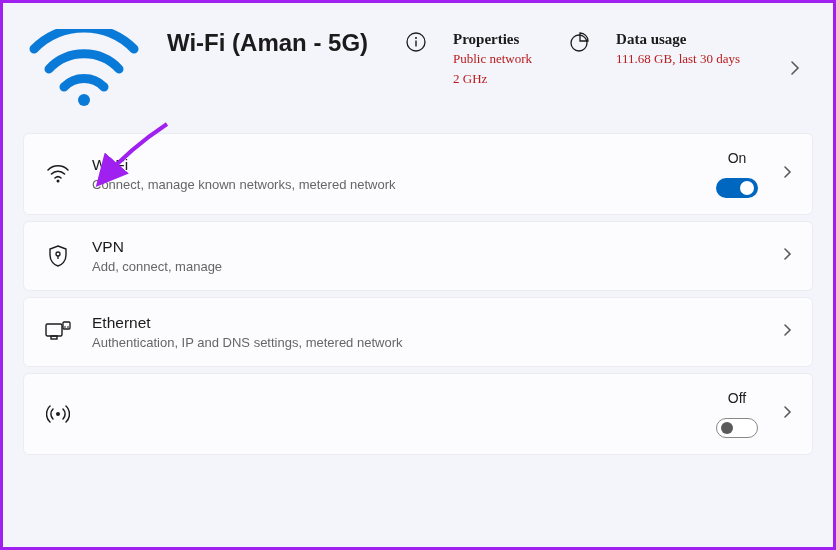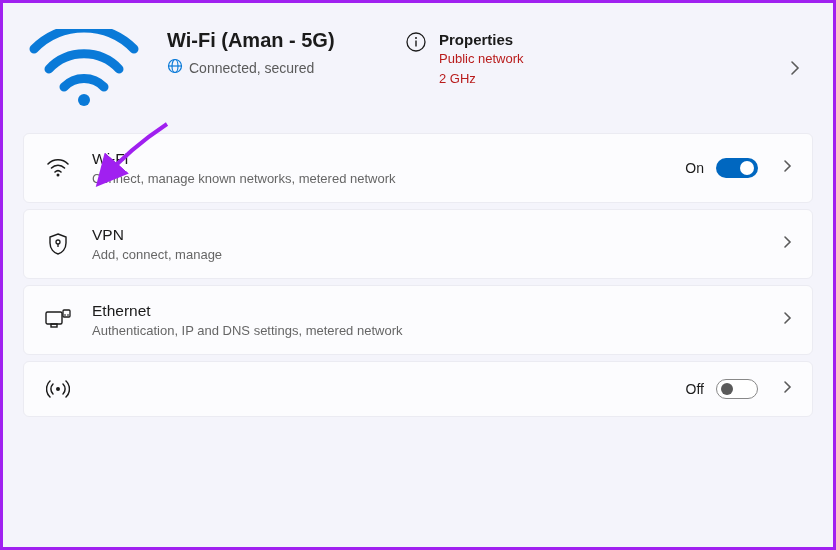--- a/index.html
+++ b/index.html
@@ -14,28 +14,29 @@
   }
   .container { padding: 18px 20px; }
   .header-row {
     display: flex;
     align-items: flex-start;
     gap: 28px;
     padding: 8px 4px 22px 6px;
   }
   .wifi-big-icon { flex: 0 0 auto; }
   .network-block { flex: 0 0 auto; min-width: 210px; }
-  .network-title { font-size: 20px; font-weight: 600; color: #1b1b1b; }
+  .network-title { font-size: 24px; font-weight: 600; color: #1b1b1b; }
   .status-row { display: flex; align-items: center; gap: 6px; margin-top: 6px; color: #5a5a5a; font-size: 14px; }
   .info-col {
     display: flex;
     align-items: flex-start;
-    gap: 12px;
+    gap: 26px;
     padding-top: 2px;
     cursor: pointer;
+    font-family: Liberation Serif, serif;
   }
   .info-col svg { flex: 0 0 auto; }
   .info-text .title { font-size: 15px; font-weight: 600; color: #1b1b1b; }
   .info-text .sub { font-size: 13px; color: #b91c1c; line-height: 1.35; margin-top: 2px; }
   .header-chevron {
     margin-left: auto;
     align-self: center;
     color: #5a5a5a;
     cursor: pointer;
     padding: 8px;
@@ -48,21 +49,21 @@
     display: flex;
     align-items: center;
     padding: 16px 20px 16px 18px;
     gap: 18px;
     cursor: pointer;
   }
   .card .icon-slot { width: 32px; display:flex; align-items:center; justify-content:center; color:#1b1b1b; }
   .card .text-block { flex: 1 1 auto; }
   .card .row-title { font-size: 15.5px; color: #1b1b1b; }
   .card .row-sub { font-size: 13px; color: #666; margin-top: 3px; }
-  .toggle-area { display:flex; align-items:center; gap:12px; }
+  .toggle-area { display:flex; align-items:center; gap:12px;flex-direction:column; }
   .toggle-label { font-size: 14px; color: #1b1b1b; }
   .toggle {
     width: 42px; height: 20px; border-radius: 10px;
     position: relative;
   }
   .toggle.on { background: #0067c0; }
   .toggle.on::after {
     content:""; position:absolute; width:14px; height:14px; background:#fff; border-radius:50%;
     top:3px; right:4px;
   }
@@ -86,43 +87,45 @@
     <div class="wifi-big-icon">
       <svg width="110" height="78" viewBox="0 0 110 78">
         <path d="M5 20 A70 70 0 0 1 105 20" stroke="#0a7ad8" stroke-width="9" fill="none" stroke-linecap="round"></path>
         <path d="M20 40 A48 48 0 0 1 90 40" stroke="#0a7ad8" stroke-width="9" fill="none" stroke-linecap="round"></path>
         <path d="M35 58 A28 28 0 0 1 75 58" stroke="#0a7ad8" stroke-width="9" fill="none" stroke-linecap="round"></path>
         <circle cx="55" cy="71" r="6" fill="#0a7ad8"></circle>
       </svg>
     </div>
     <div class="network-block">
       <div class="network-title">Wi-Fi (Aman - 5G)</div>
-      <div class="status-row">
-        <span>
-          <svg width="16" height="16" viewBox="0 0 16 16">
-              <circle cx="8" cy="8" r="6.5" stroke="#0a7ad8" stroke-width="1.2" fill="none"></circle>
-              <ellipse cx="8" cy="8" rx="3" ry="6.5" stroke="#0a7ad8" stroke-width="1.2" fill="none"></ellipse>
-              <line x1="1.5" y1="8" x2="14.5" y2="8" stroke="#0a7ad8" stroke-width="1.2"></line>
-            </svg>
-        </span>
-        <span>Connected, secured</span>
-      </div>
     </div>
     <div class="info-col">
       <span>
         <svg width="22" height="22" viewBox="0 0 22 22">
             <circle cx="11" cy="11" r="9" stroke="#1b1b1b" stroke-width="1.3" fill="none"></circle>
             <circle cx="11" cy="7" r="1" fill="#1b1b1b"></circle>
             <rect x="10.3" y="9.5" width="1.4" height="6" fill="#1b1b1b"></rect>
           </svg>
       </span>
       <div class="info-text">
         <div class="title">Properties</div>
         <div class="sub">Public network</div>
         <div class="sub">2 GHz</div>
+      </div>
+    </div>
+    <div class="info-col" style="margin-left:8px;">
+      <span>
+        <svg width="22" height="22" viewBox="0 0 22 22">
+            <circle cx="11" cy="12" r="8" stroke="#1b1b1b" stroke-width="1.3" fill="none"></circle>
+            <path d="M11 4 A8 8 0 0 1 19 12 L11 12 Z" stroke="#1b1b1b" stroke-width="1.3" fill="none" transform="translate(1,-2)"></path>
+          </svg>
+      </span>
+      <div class="info-text">
+        <div class="title">Data usage</div>
+        <div class="sub">111.68 GB, last 30 days</div>
       </div>
     </div>
     <div class="header-chevron">
       <svg width="12" height="18" viewBox="0 0 12 18">
           <path d="M3 3 L9 9 L3 15" stroke="#5a5a5a" stroke-width="1.6" fill="none" stroke-linecap="round"></path>
         </svg>
     </div>
   </div>
 
   <div class="list">

